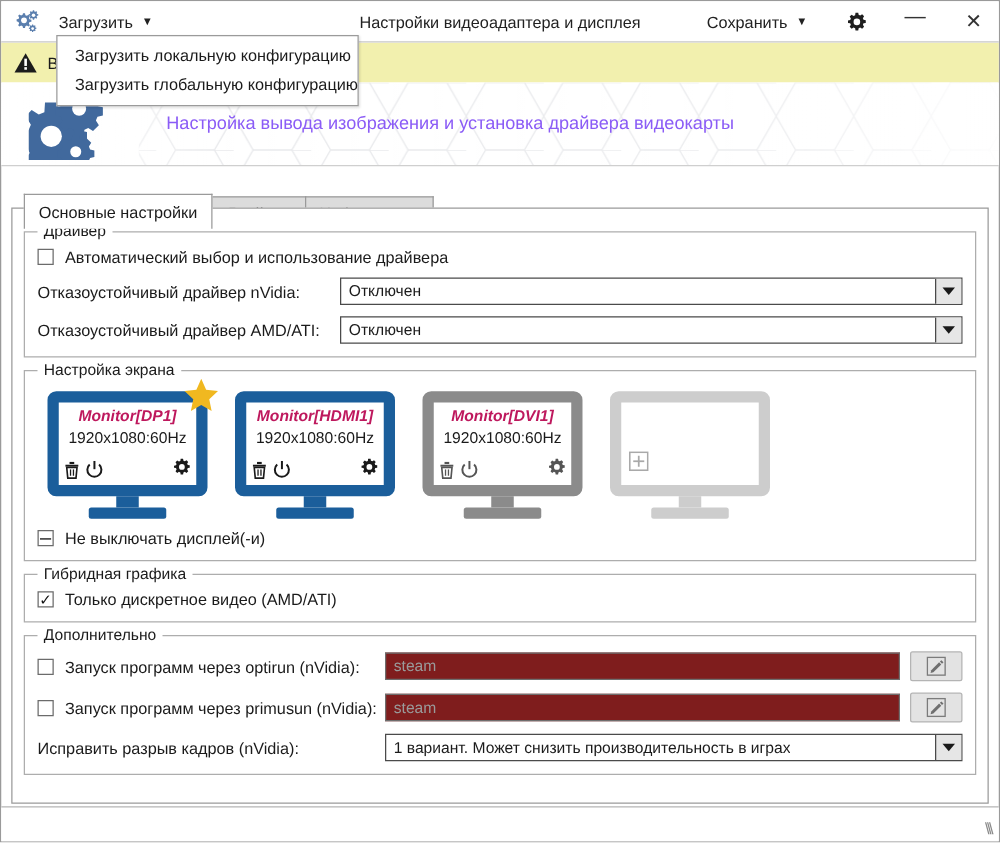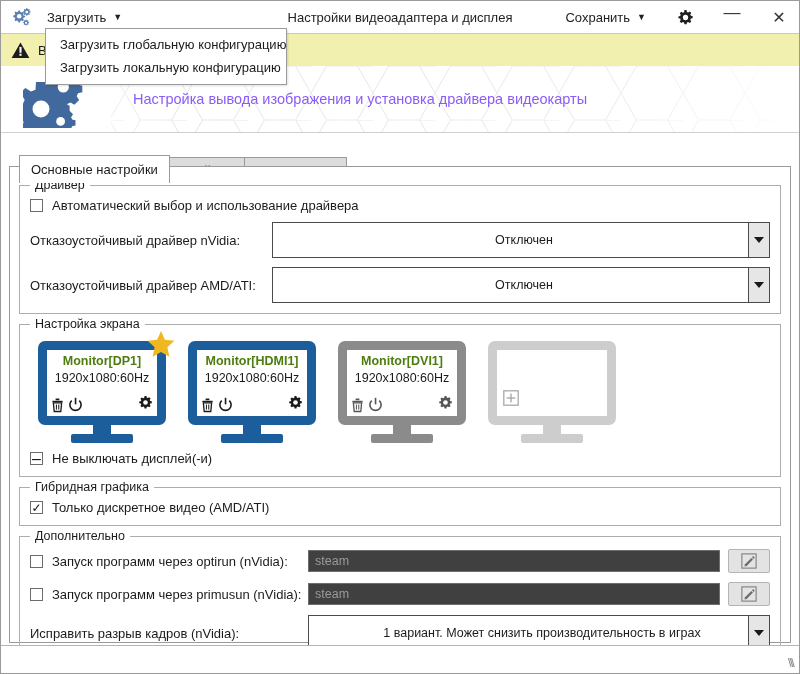--- a/index.html
+++ b/index.html
@@ -207,28 +207,27 @@
 
   .fieldlabel {
     font-size: 13px; color: #1b1b1b;
     width: 242px;
     flex: 0 0 auto;
     white-space: nowrap;
   }
 
   .combo {
     flex: 1 1 auto;
-    height: 36px;
+    height: 22px;
     border: 1px solid #4a4a4a;
     background: #ffffff;
     display: flex;
     align-items: center;
     position: relative;
     cursor: default;
-    justify-content: center;
   }
   .combo .cval {
     font-size: 12.5px;
     color: #1b1b1b;
     padding-left: 6px;
     white-space: nowrap;
     overflow: hidden;
   }
   .combo .arrowbox {
     position: absolute;
@@ -242,21 +241,21 @@
     width: 0; height: 0;
     border-left: 5px solid transparent;
     border-right: 5px solid transparent;
     border-top: 6px solid #1a1a1a;
   }
 
   .textbox {
     flex: 1 1 auto;
     height: 22px;
     border: 1px solid #6e6e6e;
-    background: #404040;
+    background: #7f1d1d;
     display: flex; align-items: center;
     padding-left: 6px;
     font-size: 12.5px;
     cursor: text;
   }
   .textbox .ph { color: #9a9a9a; }
 
   .editbtn {
     flex: 0 0 auto;
     width: 42px; height: 24px;
@@ -304,22 +303,23 @@
     width: 62px; height: 9px;
     background: #1b5e9b;
     margin: 0 auto;
     border-radius: 2px;
   }
   .mon.grey .base { background: #8b8b8b; }
   .mon.empty .base { background: #cdcdcd; }
   .mon .mname {
     font-size: 12.5px;
     font-weight: bold;
-    color: #4d7c0f;
+    color: #be185d;
     line-height: 1.25;
+    font-style: italic;
   }
   .mon .mres {
     font-size: 12.5px;
     color: #1a1a1a;
     line-height: 1.3;
   }
   .mon .micons {
     position: absolute;
     left: 3px; right: 4px; bottom: 2px;
     display: flex;
@@ -402,22 +402,22 @@
   <div class="warnbar">
     <svg width="19" height="17" viewBox="0 0 20 18">
       <path fill="#1c1c1c" d="M10 0.6 19.4 17H0.6z"></path>
       <rect x="8.9" y="5.2" width="2.2" height="6.2" fill="#ffffff"></rect>
       <rect x="8.9" y="12.4" width="2.2" height="2.2" fill="#ffffff"></rect>
     </svg>
     <span class="warn-text">В</span>
   </div>
 
   <div class="dropdown">
+    <div class="dropdown-item">Загрузить локальную конфигурацию</div>
     <div class="dropdown-item">Загрузить глобальную конфигурацию</div>
-    <div class="dropdown-item">Загрузить локальную конфигурацию</div>
   </div>
 
   <div class="banner">
     <svg class="hexpattern" width="800" height="67">
       <defs>
         <pattern id="hexp" width="62" height="54" patternUnits="userSpaceOnUse">
           <path d="M15.5 0 L46.5 0 L62 27 L46.5 54 L15.5 54 L0 27 Z" fill="none" stroke="#b9bcc4" stroke-width="1.1"></path>
           <path d="M46.5 0 L77.5 0" fill="none" stroke="#b9bcc4" stroke-width="1.1"></path>
         </pattern>
         <linearGradient id="fade" x1="0" y1="0" x2="1" y2="0">

